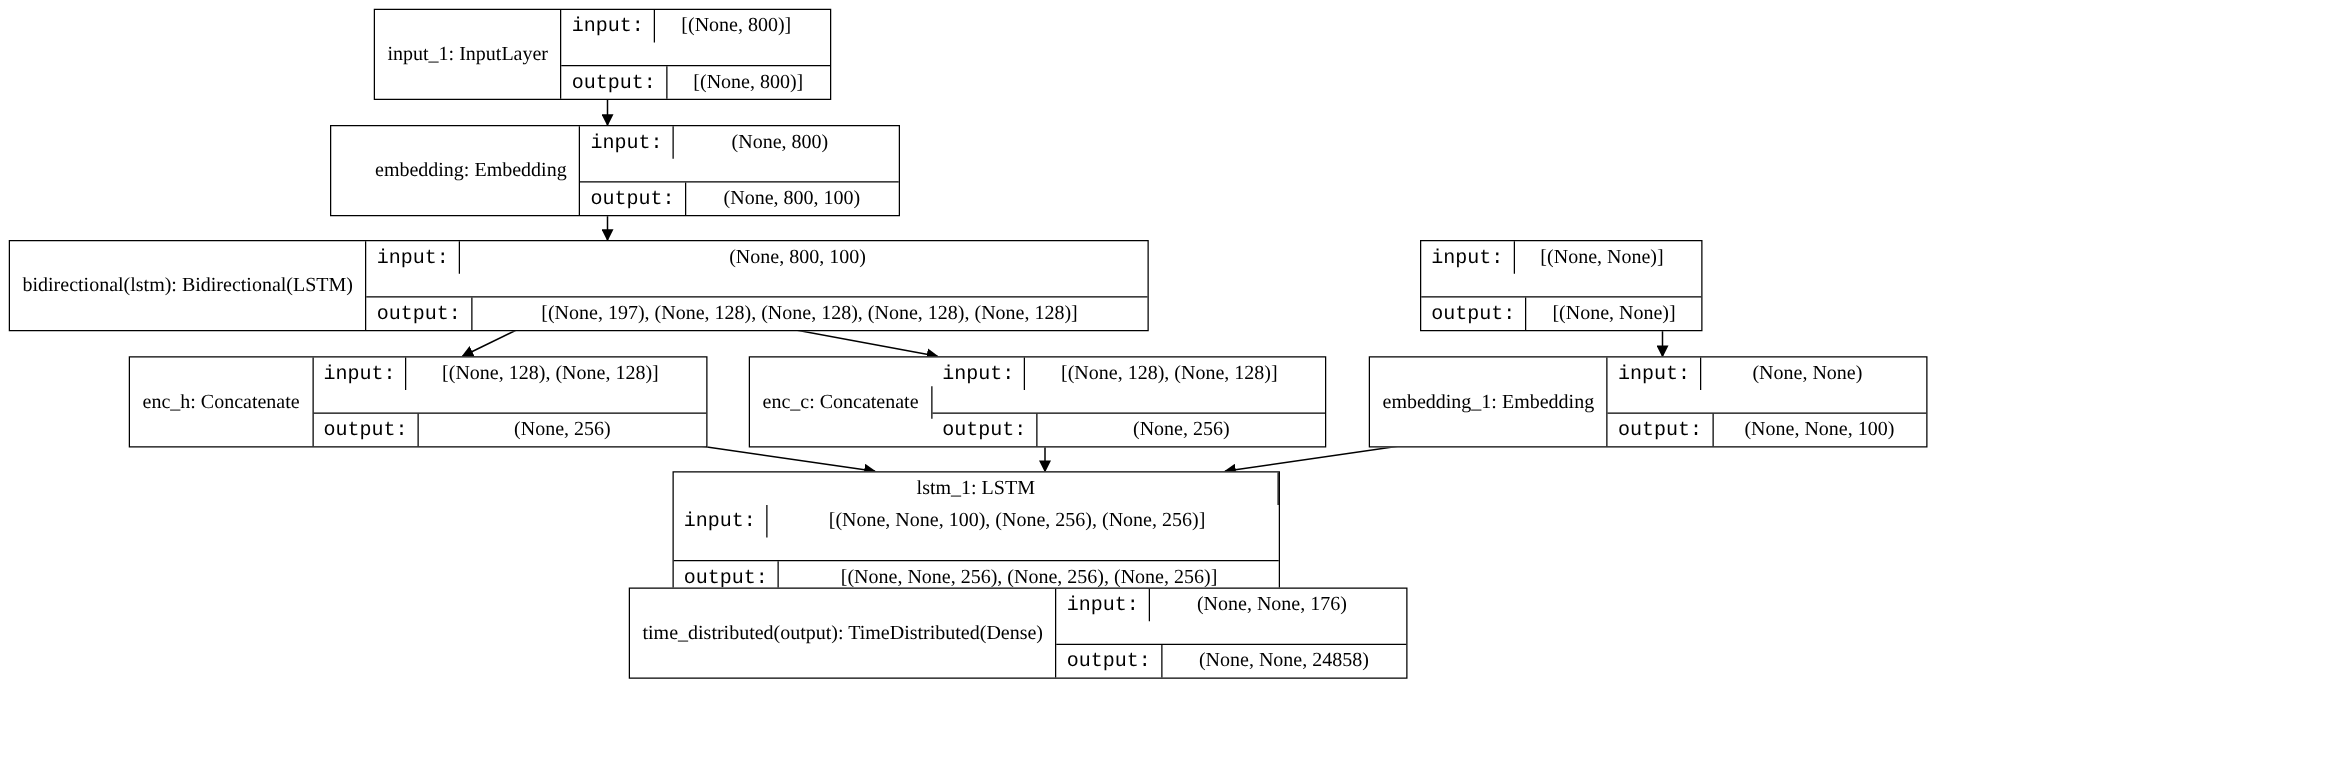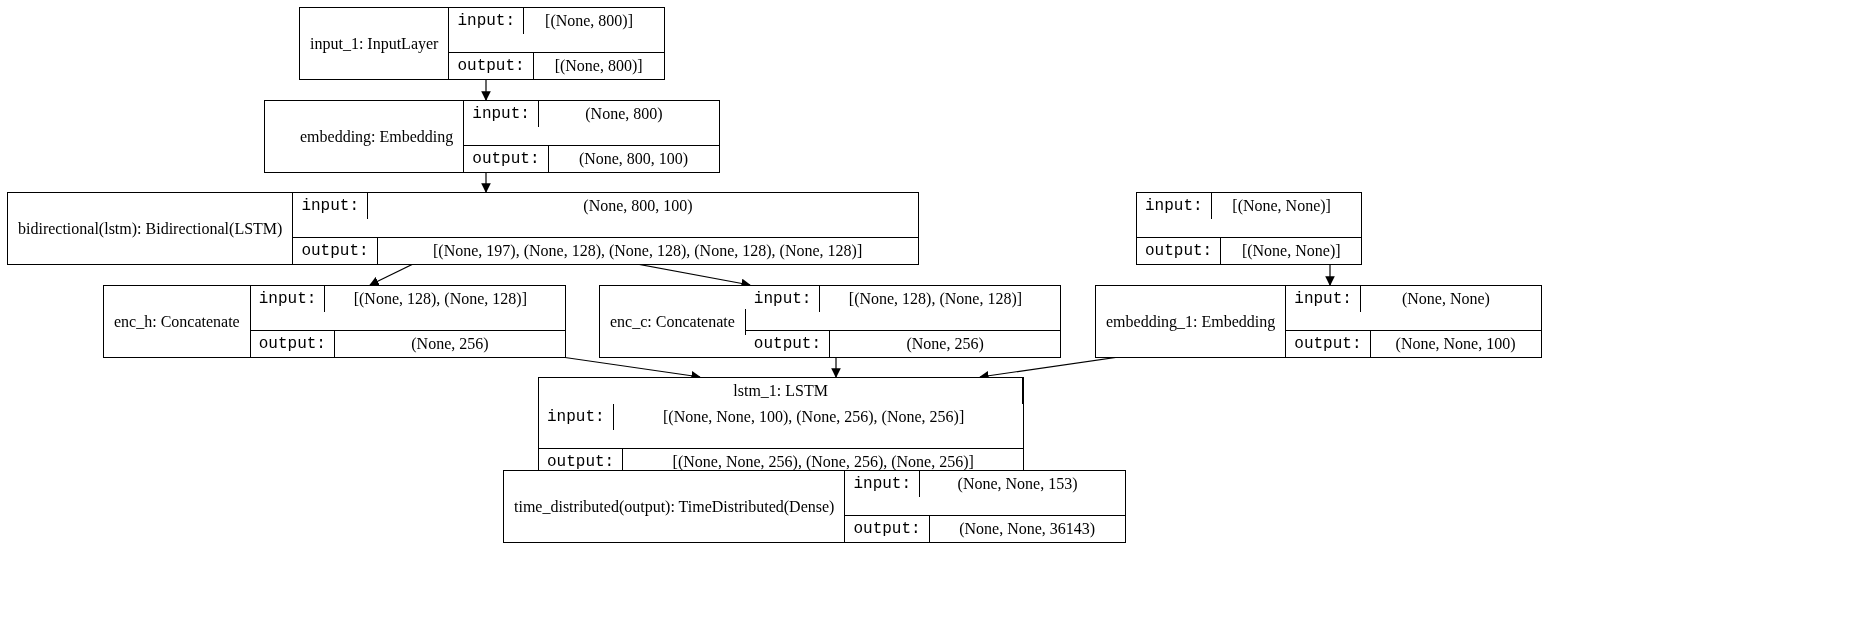--- a/index.html
+++ b/index.html
@@ -189,20 +189,20 @@
       <div class="val" style="min-width:380px">[(None, None, 256), (None, 256), (None, 256)]</div>
     </div>
   </div>
 </div>
 
 <div class="node" style="left:503px; top:470px;">
   <div class="name">time_distributed(output): TimeDistributed(Dense)</div>
   <div class="io">
     <div class="row">
       <div class="lbl">input:</div>
-      <div class="val" style="min-width:175px">(None, None, 153)</div>
-    </div>
-    <div class="row">
-      <div class="lbl">output:</div>
-      <div class="val" style="min-width:175px">(None, None, 36143)</div>
+      <div class="val" style="min-width:175px">(None, None, 176)</div>
+    </div>
+    <div class="row">
+      <div class="lbl">output:</div>
+      <div class="val" style="min-width:175px">(None, None, 24858)</div>
     </div>
   </div>
 </div>
 
 </body></html>

